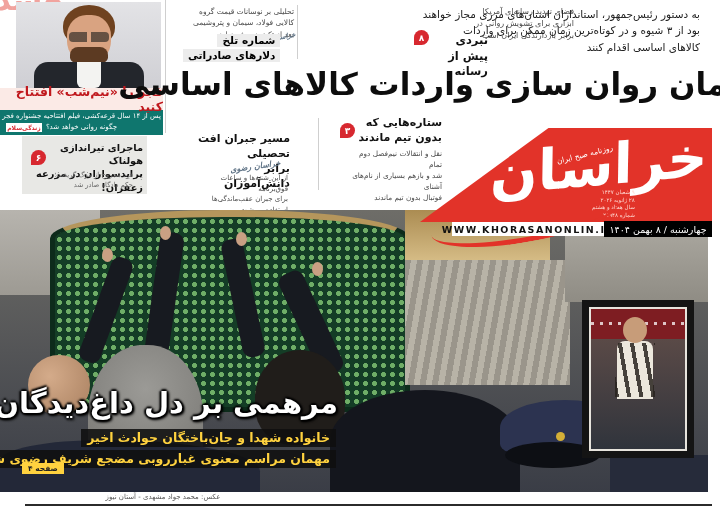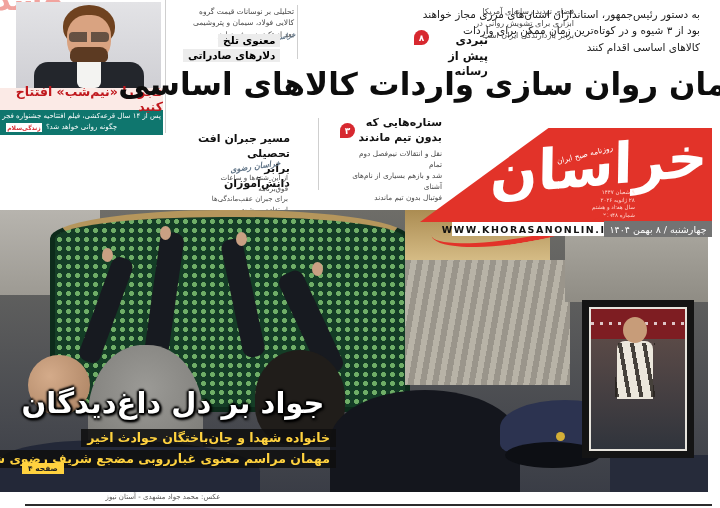--- a/index.html
+++ b/index.html
@@ -74,21 +74,21 @@
   #masthead{left:420px;top:128px;width:292px;height:94px;background:#e23329;z-index:5;
             clip-path:polygon(0 100%,44% 0,100% 0,100% 100%);}
   #masthead .name{position:absolute;right:4px;top:0;width:175px;text-align:center;font-size:56px;font-weight:800;color:#fff;
                   transform:rotate(-5deg) skewX(-6deg);letter-spacing:-3px;line-height:1.3;}
   #masthead .tagline{position:absolute;left:136px;top:22px;font-size:7.5px;color:#fff;transform:rotate(-14deg);white-space:nowrap;}
   #masthead .info{position:absolute;left:172px;bottom:3px;font-size:5.5px;color:#ffd8d1;text-align:right;line-height:1.35;direction:rtl;}
   #swoosh{left:430px;top:196px;width:190px;height:46px;border-bottom:5px solid #e23329;border-radius:50%;
           transform:rotate(-10deg);z-index:6;}
   #url-strip{left:452px;top:222px;width:152px;height:14px;background:#fff;display:flex;align-items:center;justify-content:center;
              direction:ltr;font-size:9.5px;font-weight:700;letter-spacing:1.5px;color:#111;z-index:7;white-space:nowrap;}
-  #date-strip{left:604px;top:221px;width:108px;height:16px;background:#737373;color:#fff;font-size:9.5px;
+  #date-strip{left:604px;top:221px;width:108px;height:16px;background:#000000;color:#fff;font-size:9.5px;
               display:flex;align-items:center;justify-content:center;z-index:7;white-space:nowrap;}
 
   
   #photo{left:0;top:210px;width:708px;height:282px;background:linear-gradient(180deg,#6e6d68,#3a3d46);overflow:hidden;direction:ltr;z-index:1;}
   #photo .wall-l{position:absolute;left:0;top:0;width:100px;height:85px;background:linear-gradient(180deg,#b7b4ae,#9d9a93);}
   #photo .lattice{position:absolute;left:50px;top:0;width:360px;height:202px;background-color:#143d26;
       background-image:radial-gradient(#6fae67 2.2px,rgba(0,0,0,0) 2.8px);background-size:9px 9px;
       border:5px solid #0d2b1b;border-top:7px solid #b5965c;border-radius:48% 48% 0 0/14% 14% 0 0;}
   #photo .gold-top{position:absolute;left:405px;top:0;width:145px;height:55px;background:linear-gradient(180deg,#ab8c52,#d9c08a);}
   #photo .mirror-r{position:absolute;left:405px;top:50px;width:165px;height:125px;
@@ -161,21 +161,21 @@
   </div>
 
   <div class="abs" id="brief-economy">
     <div class="teaser">
       <div>تحلیلی بر نوسانات قیمت گروه</div>
       <div>کالایی فولاد، سیمان و پتروشیمی</div>
       <div>بعد از تک‌نرخی شدن ارز</div>
     </div>
     <div class="script-logo">خراسان اقتصادی</div>
     <div class="titles">
-      <div>معنوی تلخ</div>
+      <div>شماره تلخ</div>
       <div>دلارهای صادراتی</div>
     </div>
   </div>
 
   <div class="abs" id="kicker">
     <div>به دستور رئیس‌جمهور، استانداران استان‌های مرزی مجاز خواهند</div>
     <div>بود از ۳ شیوه و در کوتاه‌ترین زمان ممکن برای واردات</div>
     <div>کالاهای اساسی اقدام کنند</div>
   </div>
   <div class="abs" id="headline">فرمان روان سازی واردات کالاهای اساسی</div>
@@ -199,20 +199,31 @@
       <div>برابر دانش‌آموزان</div>
     </div>
     <div class="script-logo">خراسان رضوی</div>
     <div class="teaser">
       <div>از این شنبه‌ها و ساعات فوق‌برنامه</div>
       <div>برای جبران عقب‌ماندگی‌ها</div>
       <div>استفاده می‌شود</div>
     </div>
   </div>
 
+  <div class="abs" id="item-shooting">
+    <div class="brief-title">
+      <div>ماجرای تیراندازی هولناک</div>
+      <div>پرایدسواران در مزرعه زعفران!</div>
+    </div>
+    <div class="pin">۶</div>
+    <div class="teaser">
+      <div>فرد مجروح از مرگ گریخت؛</div>
+      <div>حکم دادگاه صادر شد</div>
+    </div>
+  </div>
 
   <div class="abs" id="masthead">
     <div class="name">خراسان</div>
     <div class="tagline">روزنامه صبح ایران</div>
     <div class="info">
       <div>۹ شعبان ۱۴۴۷</div>
       <div>۲۸ ژانویه ۲۰۲۶</div>
       <div>سال هفتاد و هشتم</div>
       <div>شماره ۲۱۹۴۸</div>
     </div>
@@ -249,21 +260,21 @@
     <div style="position:absolute;left:610px;top:245px;width:98px;height:37px;background:#262b3a;"></div>
 
     <div class="frame">
       <div class="banner"></div>
       <div class="scene"></div>
       <div class="shirt"></div>
       <div class="head"></div>
       <div class="scarf"></div>
     </div>
 
-    <div id="overlay-title">جواد بر دل داغ‌دیدگان</div>
+    <div id="overlay-title">مرهمی بر دل داغ‌دیدگان</div>
     <div id="overlay-subs">
       <div>خانواده شهدا و جان‌باختگان حوادث اخیر</div><br>
       <div>مهمان مراسم معنوی غبارروبی مضجع شریف رضوی شدند</div>
     </div>
     <div id="page-tag">صفحه ۴</div>
   </div>
 
   <div class="abs" id="credit">عکس: محمد جواد مشهدی - آستان نیوز</div>
   <div class="abs" id="bottom-rule"></div>
 

